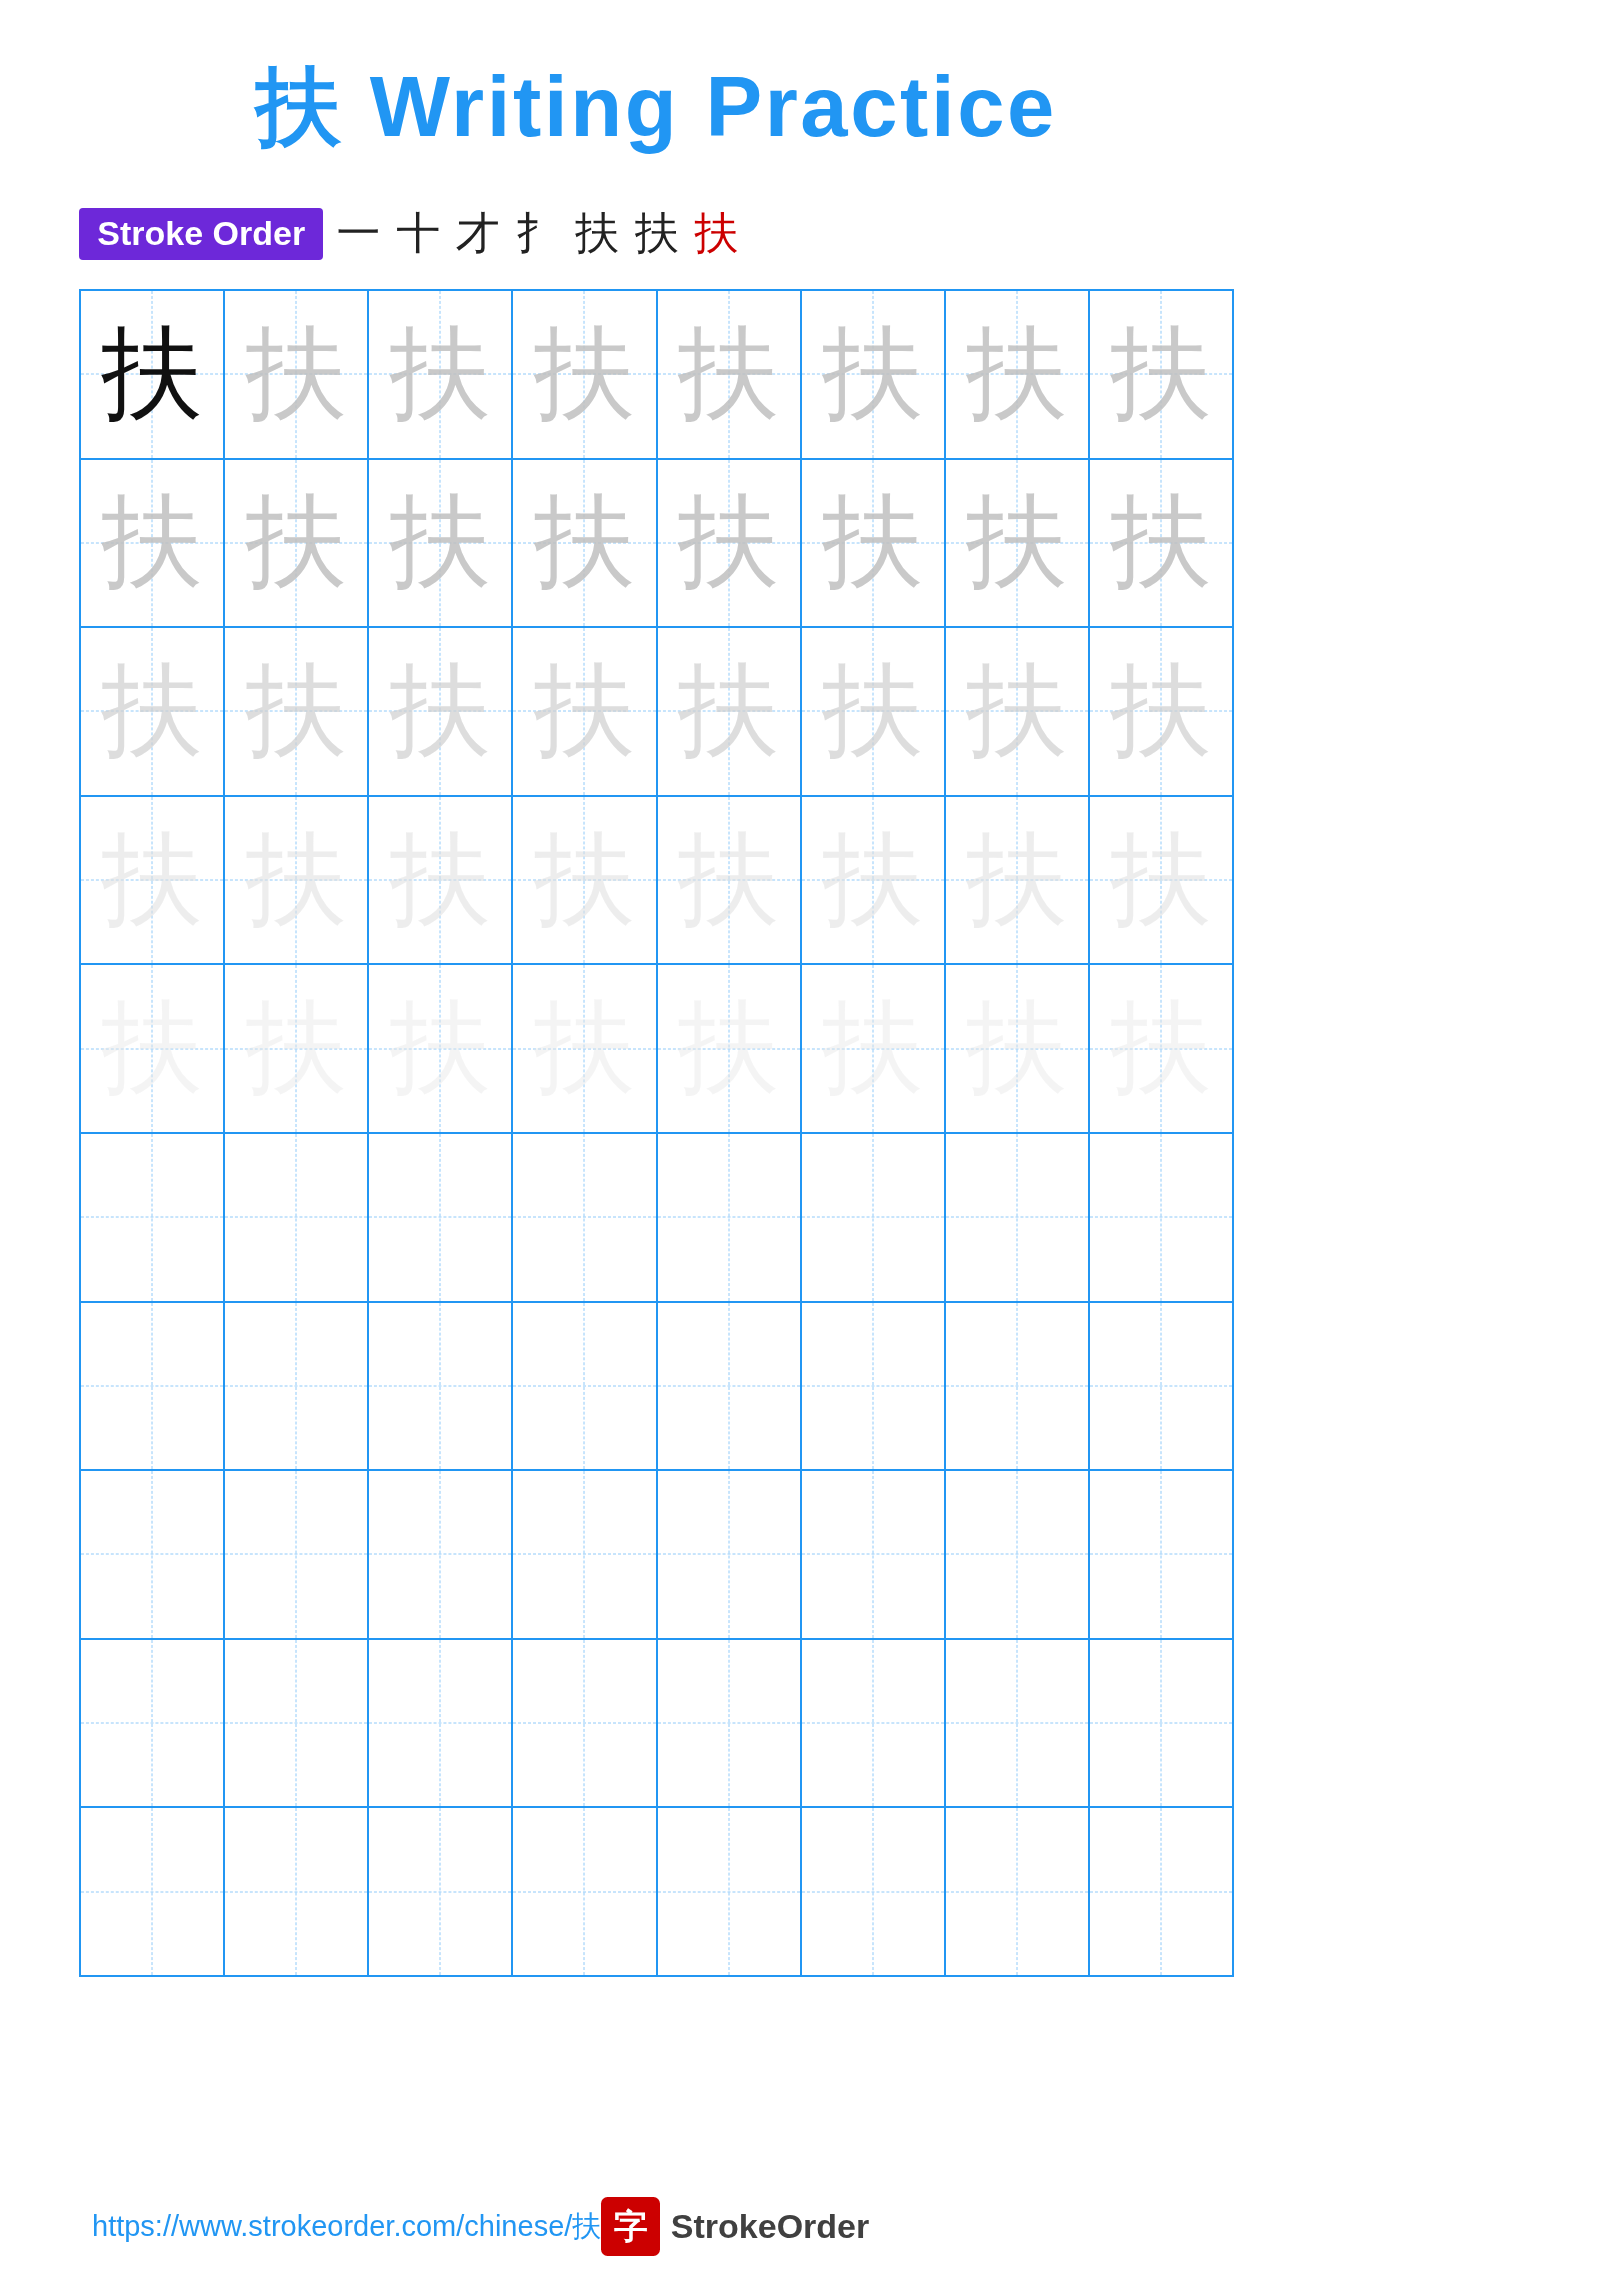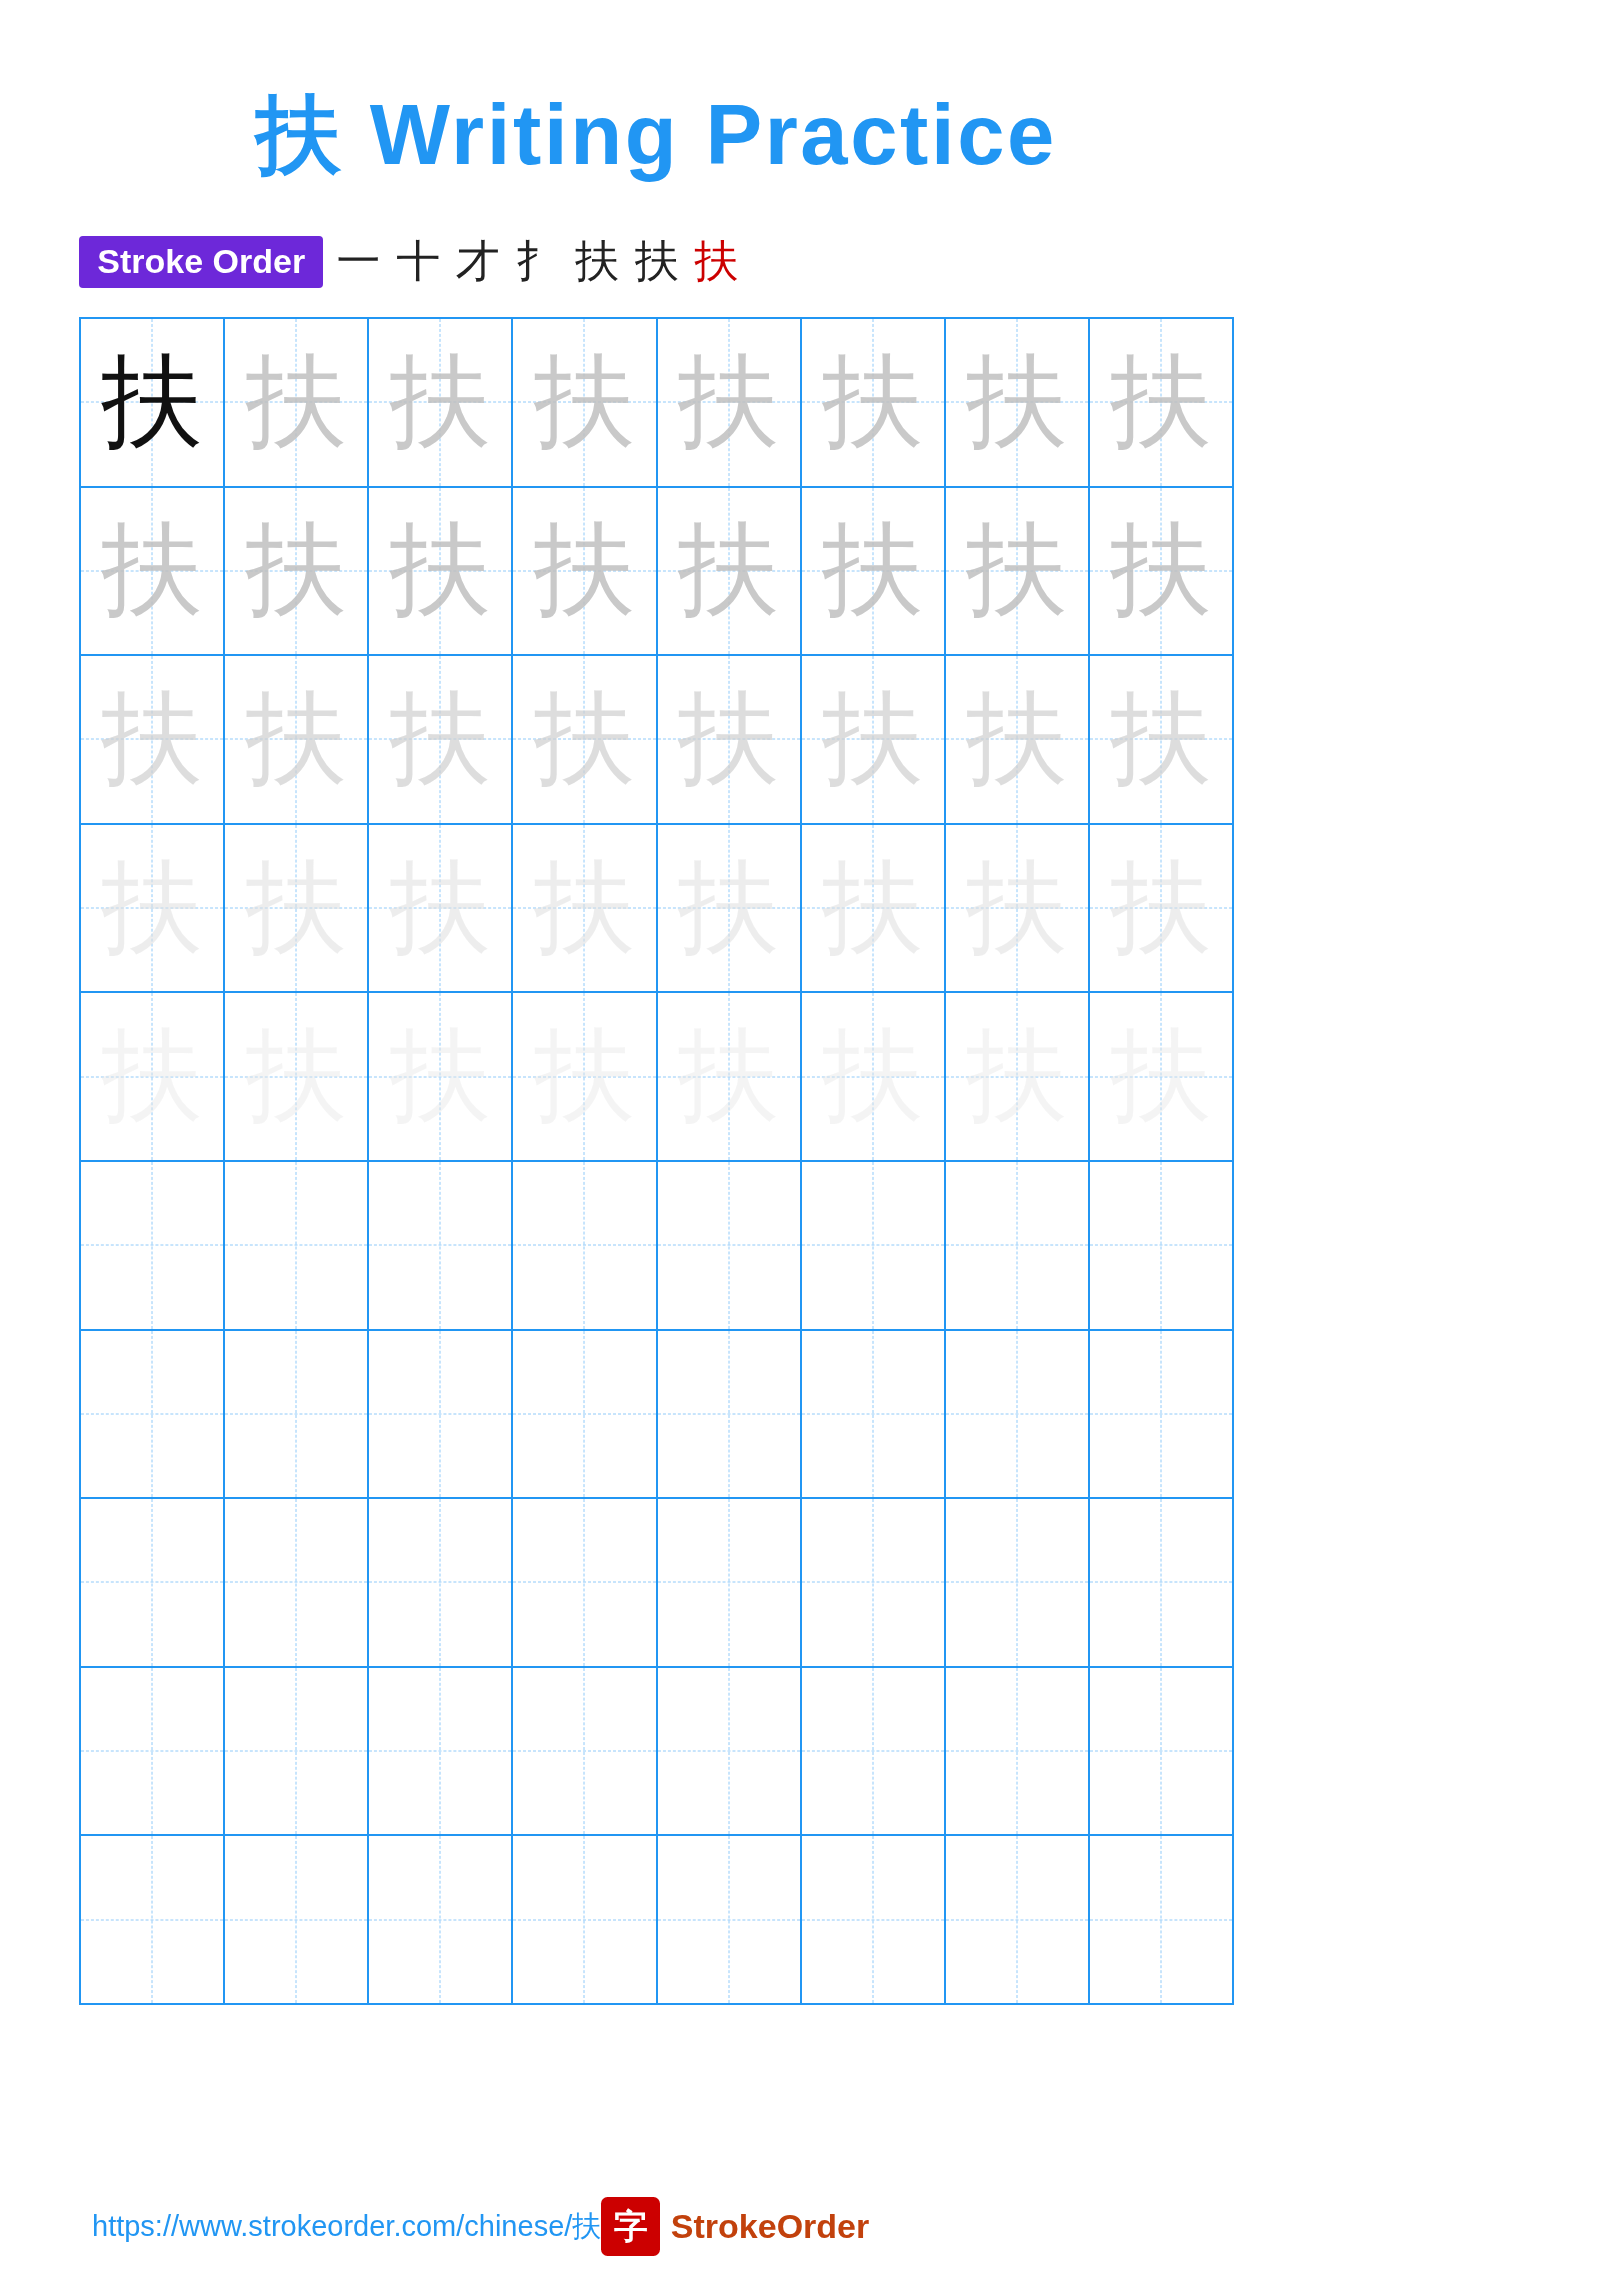--- a/index.html
+++ b/index.html
@@ -11,21 +11,21 @@
       font-family: serif;
       position: relative;
       overflow: hidden;
     }
 
     .page {
       width: 1313px;
       height: 2295px;
       background: #fff;
       position: relative;
-      padding: 52px 79px;
+      padding: 24px 79px;
     }
 
     .title {
       text-align: center;
       font-size: 85px;
       color: #2196F3;
       font-weight: bold;
       font-family: Arial, sans-serif;
       margin-bottom: 39px;
       margin-top: 26px;
@@ -171,21 +171,21 @@
       justify-content: center;
       color: white;
       font-size: 34px;
       font-weight: bold;
       font-family: serif;
     }
 
     .footer-logo-text {
       font-size: 34px;
       font-weight: bold;
-      color: #c2410c;
+      color: #404040;
       font-family: Arial, sans-serif;
     }
   </style>
 </head>
 <body>
 
 <div class="page">
 
   <h1 class="title">扶 Writing Practice</h1>
 

